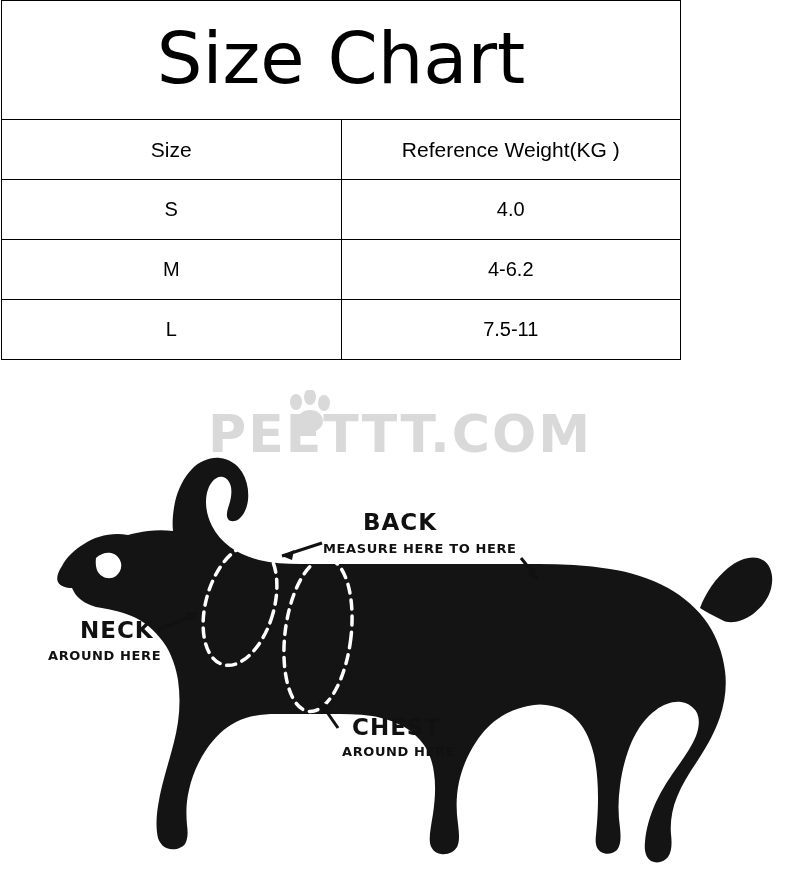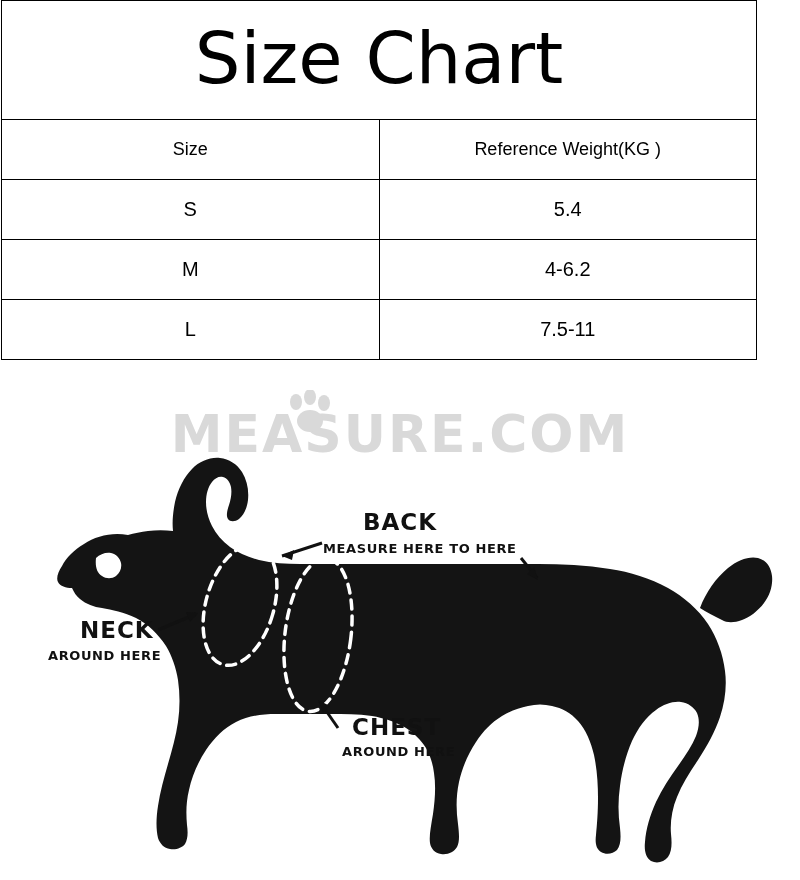--- a/index.html
+++ b/index.html
@@ -17,21 +17,21 @@
     overflow: hidden;
   }
 
   
   .chart-wrap {
     width: 800px;
     padding: 0;
     margin: 0;
   }
   table.size-chart {
-    width: 756px;
+    width: 680px;
     margin: 0 1px;
     border-collapse: collapse;
     table-layout: fixed;
   }
   table.size-chart td {
     border: 1px solid #000000;
     text-align: center;
     vertical-align: middle;
     font-weight: 400;
   }
@@ -40,21 +40,21 @@
     font-size: 72px;
     font-family: "DejaVu Sans", sans-serif;
     font-weight: 300;
     letter-spacing: 0px;
     line-height: 1;
     padding-bottom: 6px;
   }
   .col-size { width: 120px; }
   .head-row td {
     height: 60px;
-    font-size: 18px;
+    font-size: 21px;
   }
   .data-row td {
     height: 60px;
     font-size: 20px;
   }
 
   
   .watermark {
     position: absolute;
     top: 404px;
@@ -107,42 +107,42 @@
     <tbody>
       <tr>
         <td class="title-cell" colspan="2">Size Chart</td>
       </tr>
       <tr class="head-row">
         <td class="col-size">Size</td>
         <td>Reference Weight(KG )</td>
       </tr>
       <tr class="data-row">
         <td class="col-size">S</td>
-        <td>5.4</td>
+        <td>4.0</td>
       </tr>
       <tr class="data-row">
         <td class="col-size">M</td>
         <td>4-6.2</td>
       </tr>
       <tr class="data-row">
         <td class="col-size">L</td>
         <td>7.5-11</td>
       </tr>
     </tbody>
   </table>
 </div>
 
 <div class="watermark">
   <svg class="paw" viewBox="0 0 54 46">
     <ellipse cx="13" cy="12" rx="6" ry="8" fill="#d9d9d9"></ellipse>
     <ellipse cx="27" cy="7" rx="6" ry="8" fill="#d9d9d9"></ellipse>
     <ellipse cx="41" cy="13" rx="6" ry="8" fill="#d9d9d9"></ellipse>
     <ellipse cx="27" cy="31" rx="13" ry="11" fill="#d9d9d9"></ellipse>
   </svg>
-  <span>MEASURE.COM</span>
+  <span>PEETTT.COM</span>
 </div>
 
 <div class="illustration">
   <svg width="800" height="440" viewBox="0 0 800 440">
 
     <g>
       <path fill="#141414" d="
         M 128,95
         C 112,92 96,96 84,104
         C 74,110 66,118 62,126

